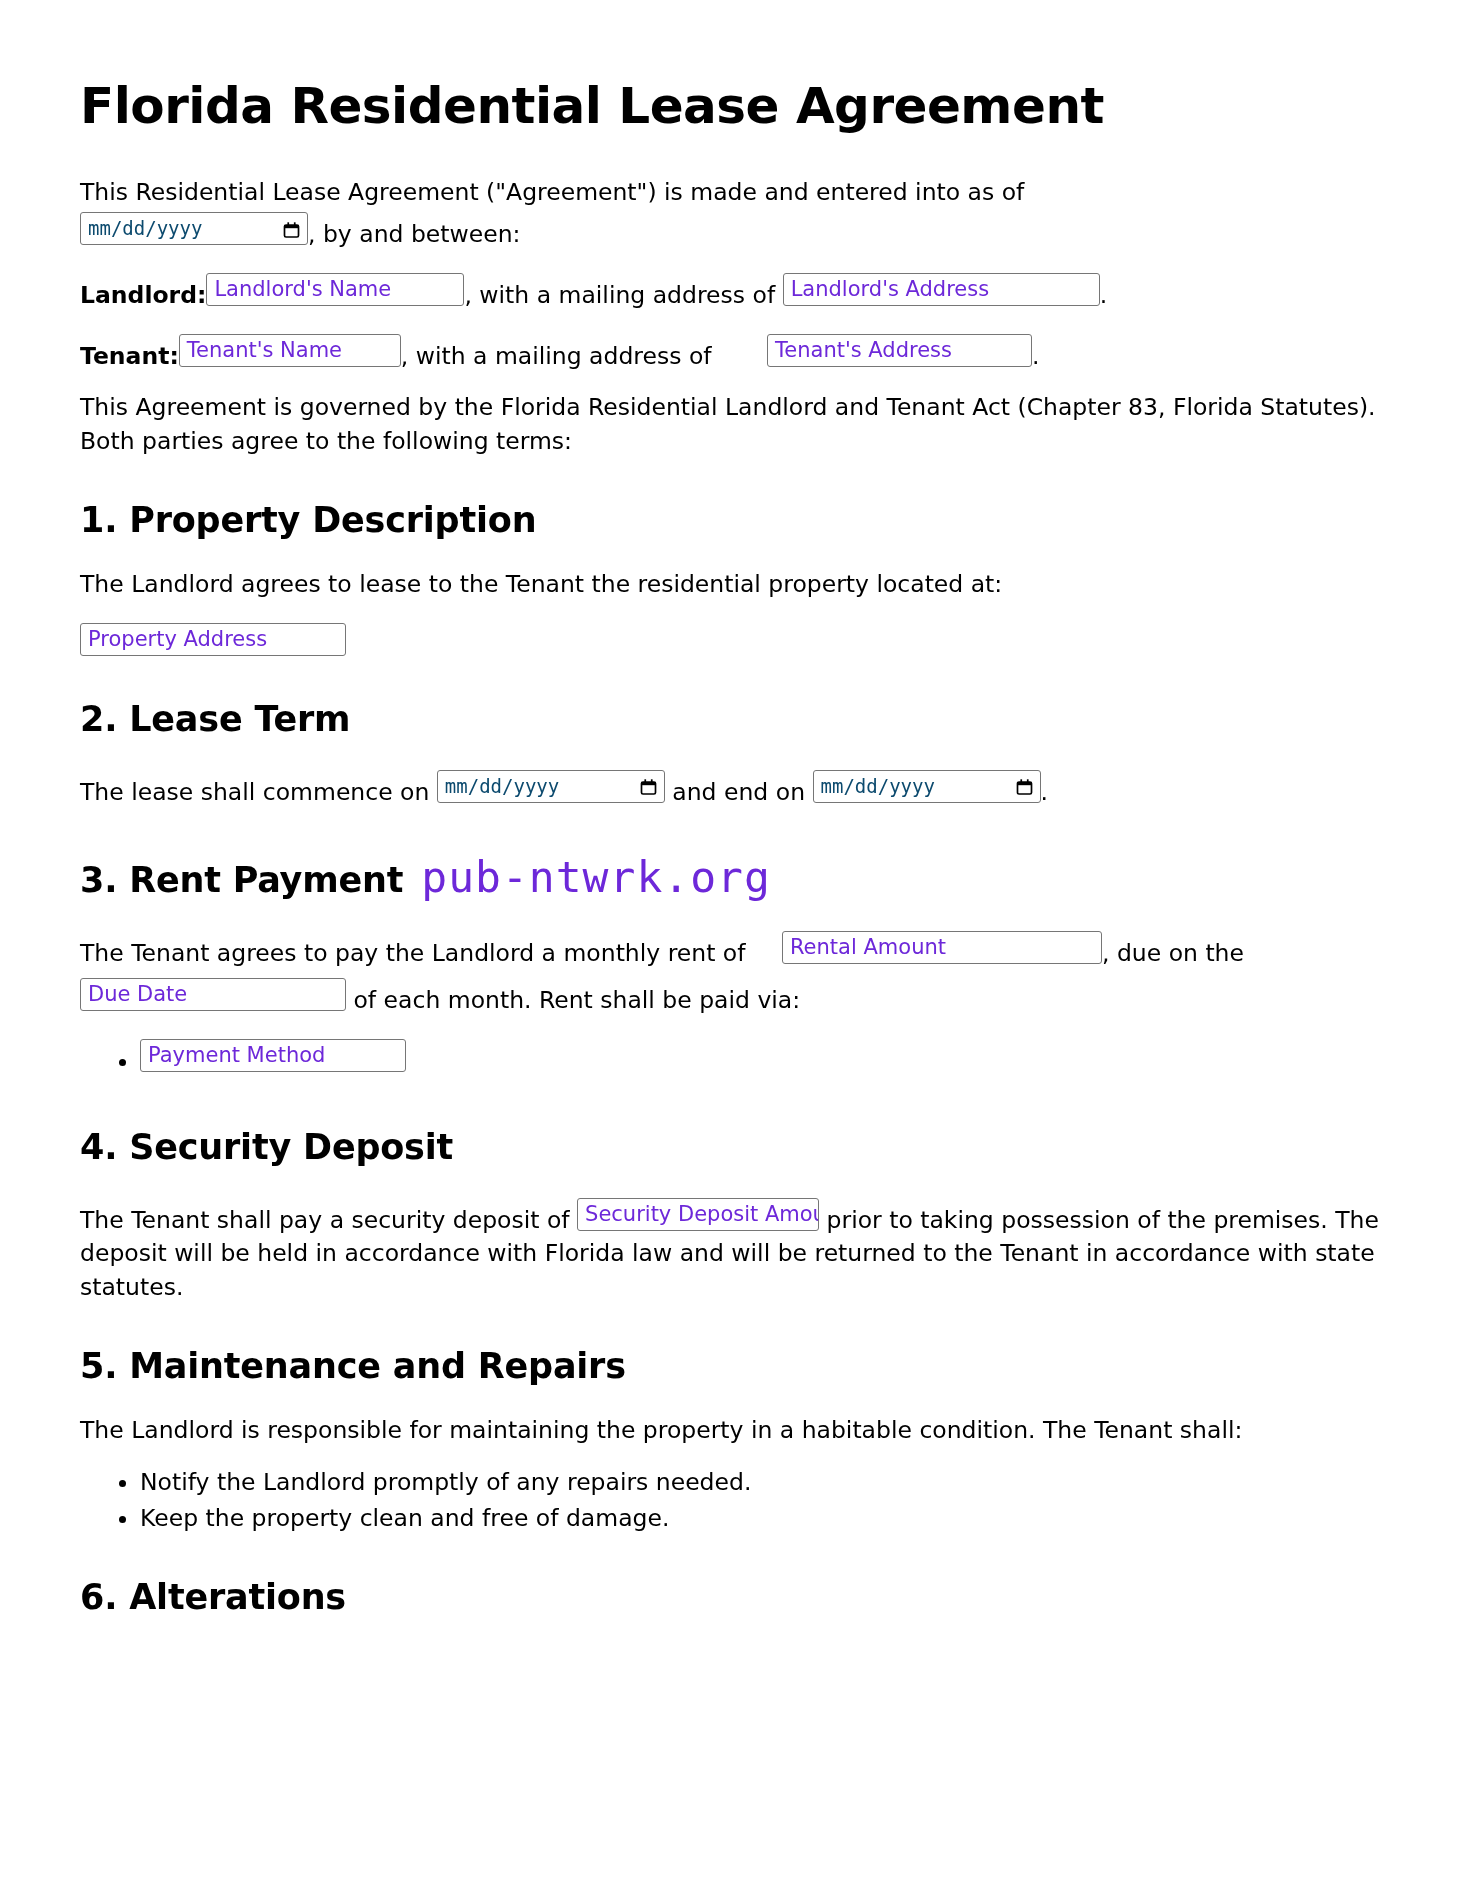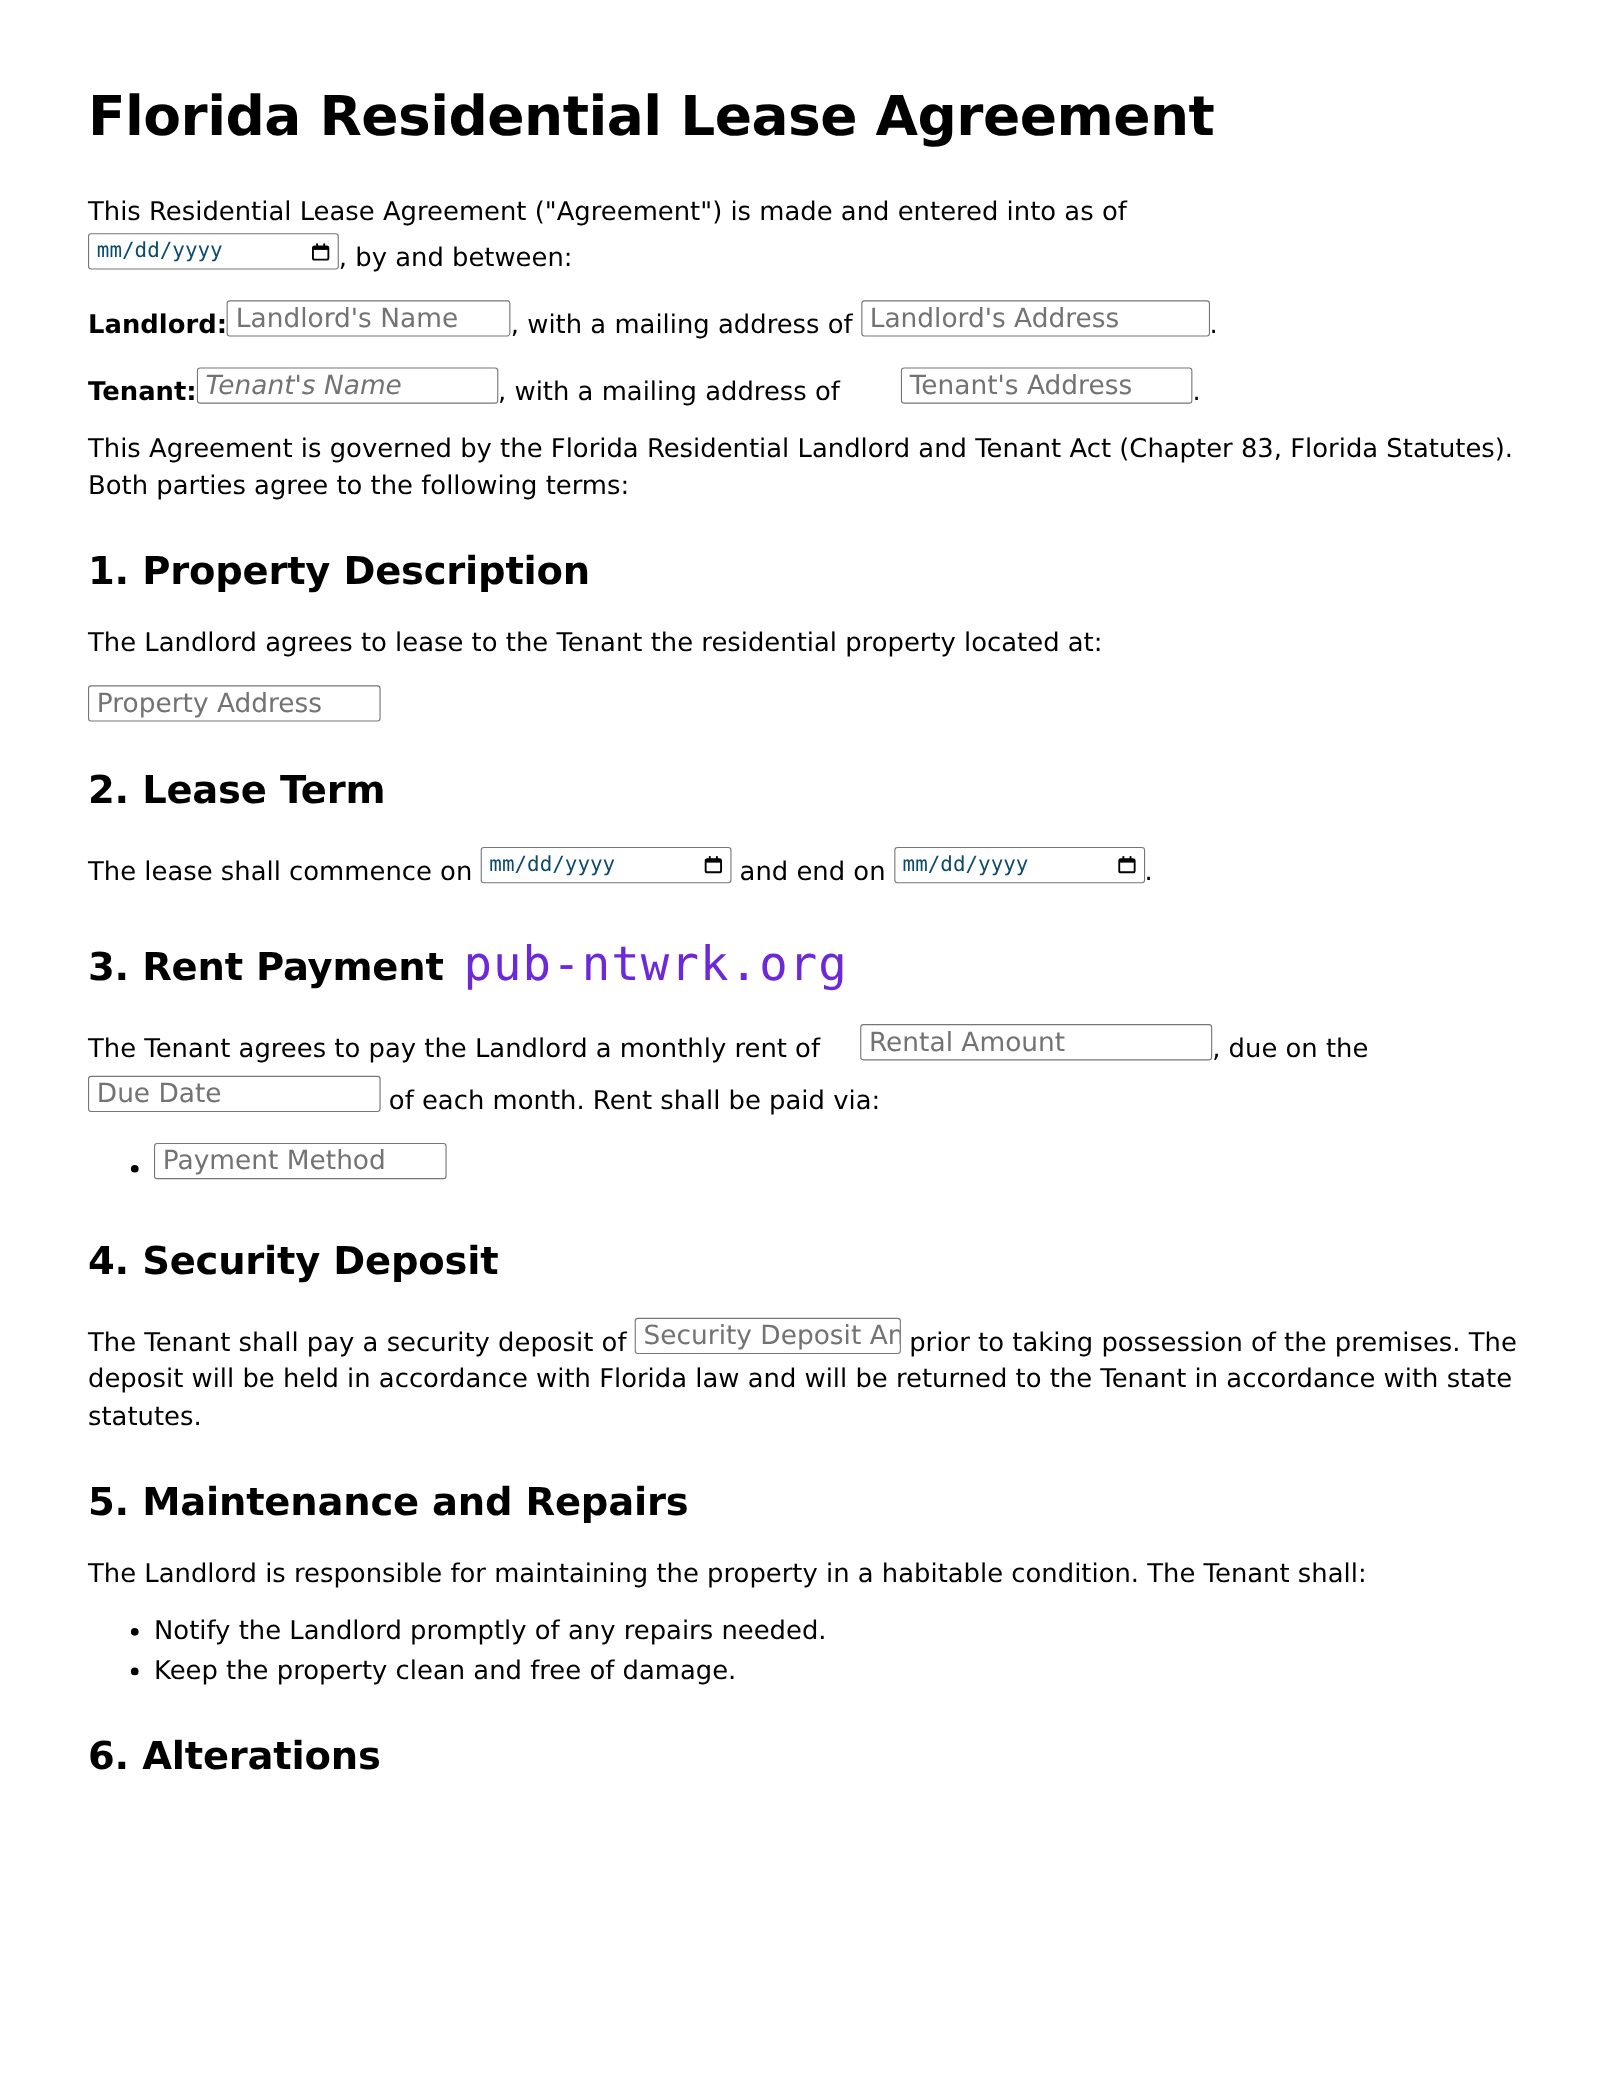--- a/index.html
+++ b/index.html
@@ -59,22 +59,22 @@
 
   
   .fld {
     box-sizing: border-box;
     display: inline-block;
     vertical-align: baseline;
     border: 1px solid #767676;
     border-radius: 3px;
     background: #ffffff;
     font-family: "DejaVu Sans", "Liberation Sans", sans-serif;
-    font-size: 24px;
-    color: #737373;
+    font-size: 21px;
+    color: #6d28d9;
     padding: 4px 7px;
     height: 33px;
     line-height: 23px;
     overflow: hidden;
     white-space: nowrap;
     position: relative;
     top: 3px;
   }
   .fld.date {
     font-family: "DejaVu Sans Mono", "Liberation Mono", monospace;
@@ -89,21 +89,21 @@
     top: 50%;
     transform: translateY(-50%);
     width: 17px;
     height: 17px;
     display: inline-block;
   }
 
   .w-date      { width: 228px; }
   .w-name      { width: 258px; }
   .w-address   { width: 317px; }
-  .w-tname     { width: 274px; font-style: italic; }
+  .w-tname     { width: 222px; }
   .w-taddress  { width: 265px; margin-left: 48px; }
   .w-property  { width: 266px; }
   .w-rent      { width: 320px; margin-left: 29px; }
   .w-due       { width: 266px; }
   .w-pay       { width: 266px; }
   .w-deposit   { width: 242px; }
 
   ul.doc-list {
     margin: 6px 0 18px 0;
     padding-left: 60px;

